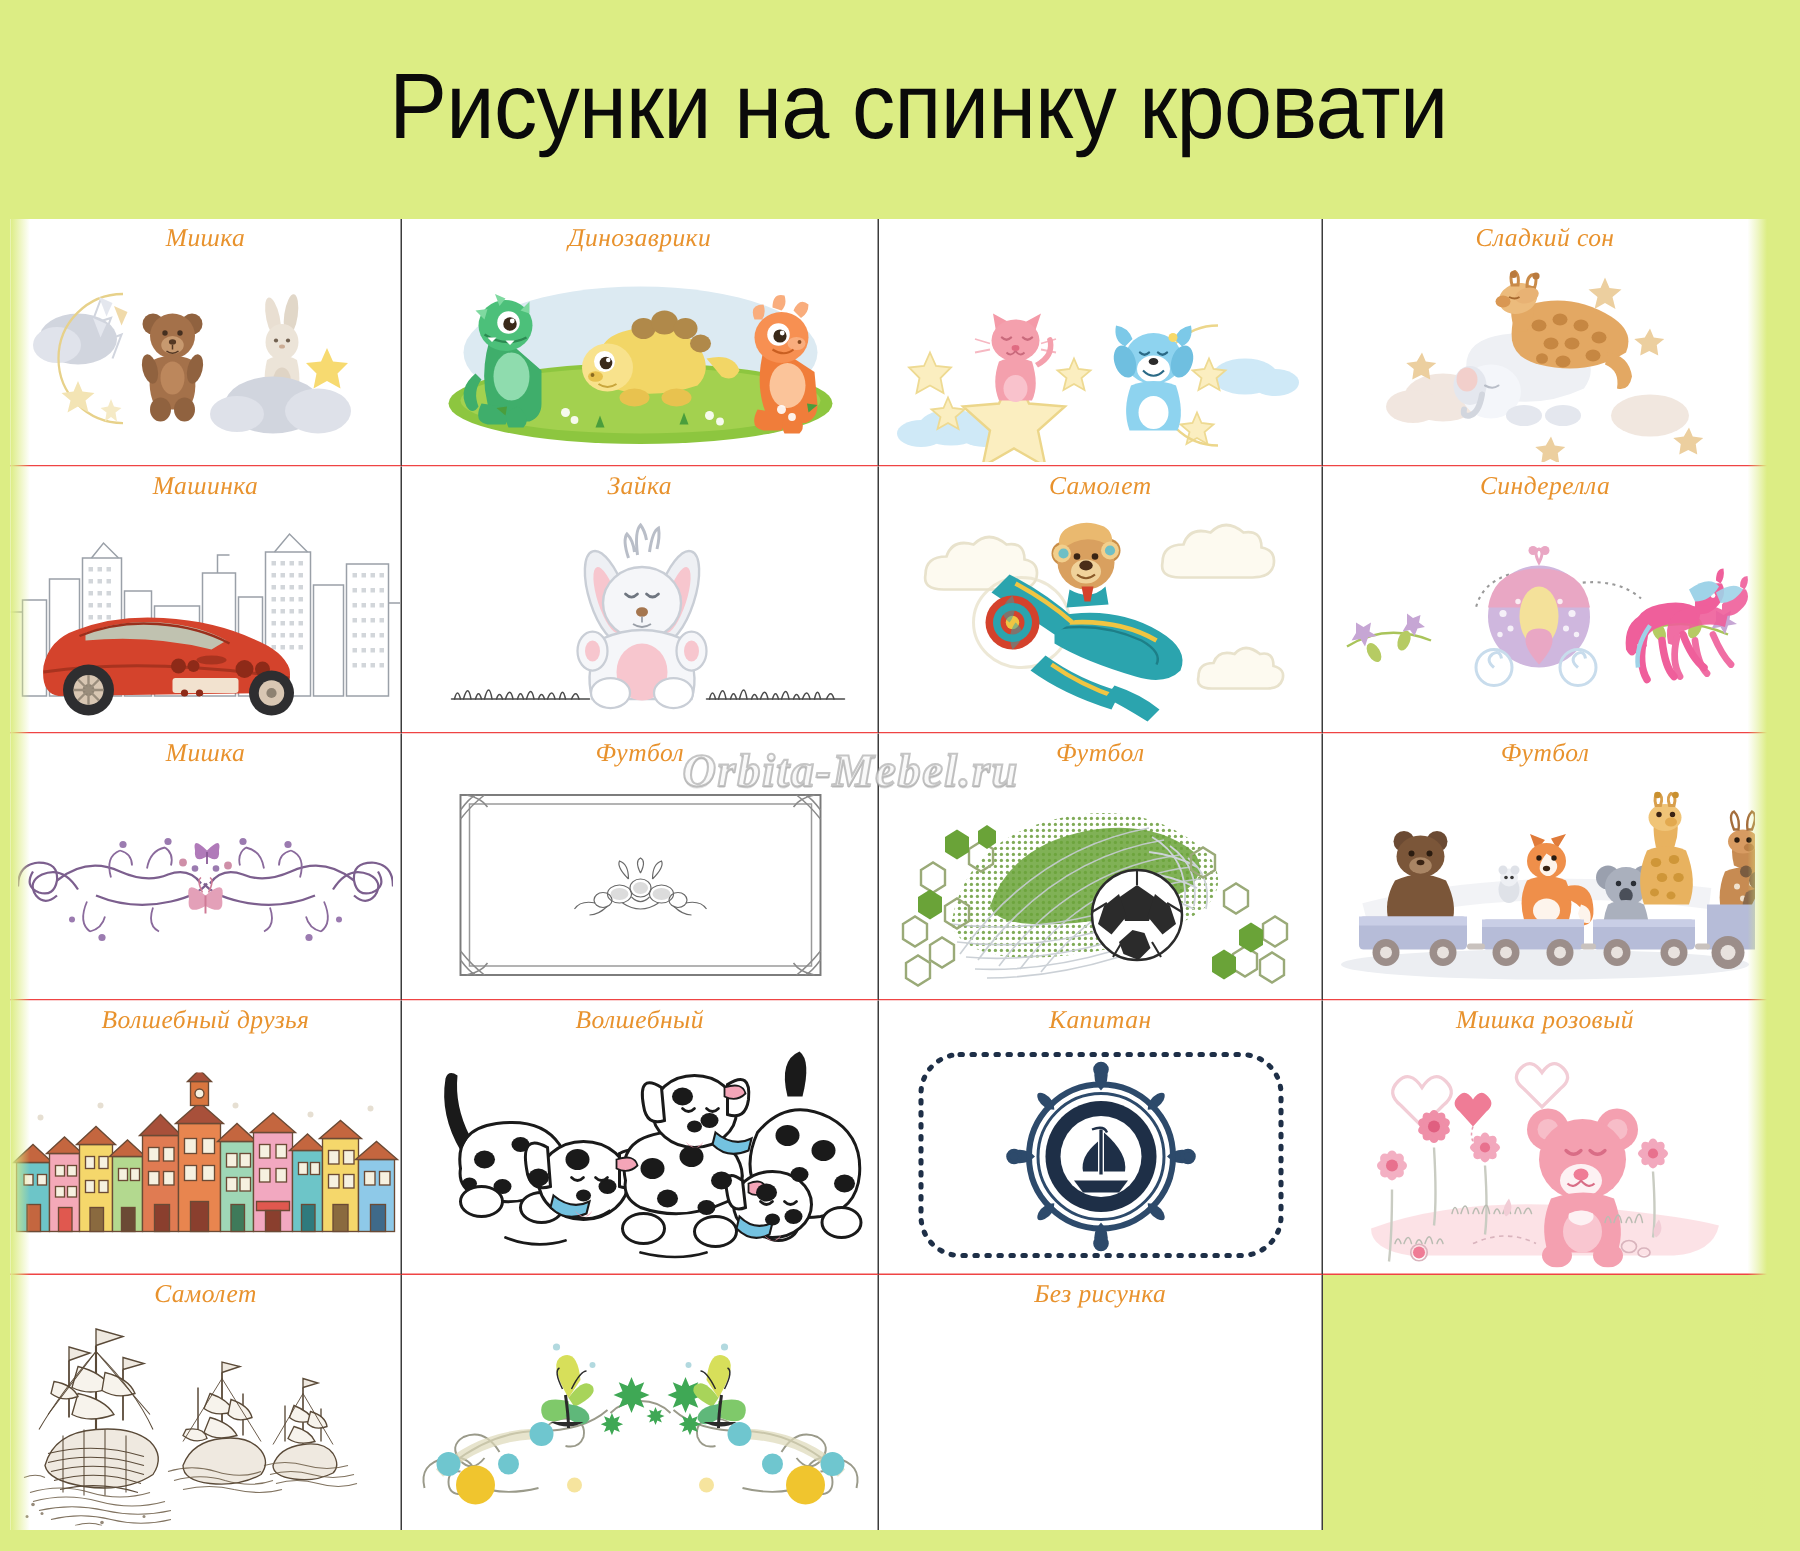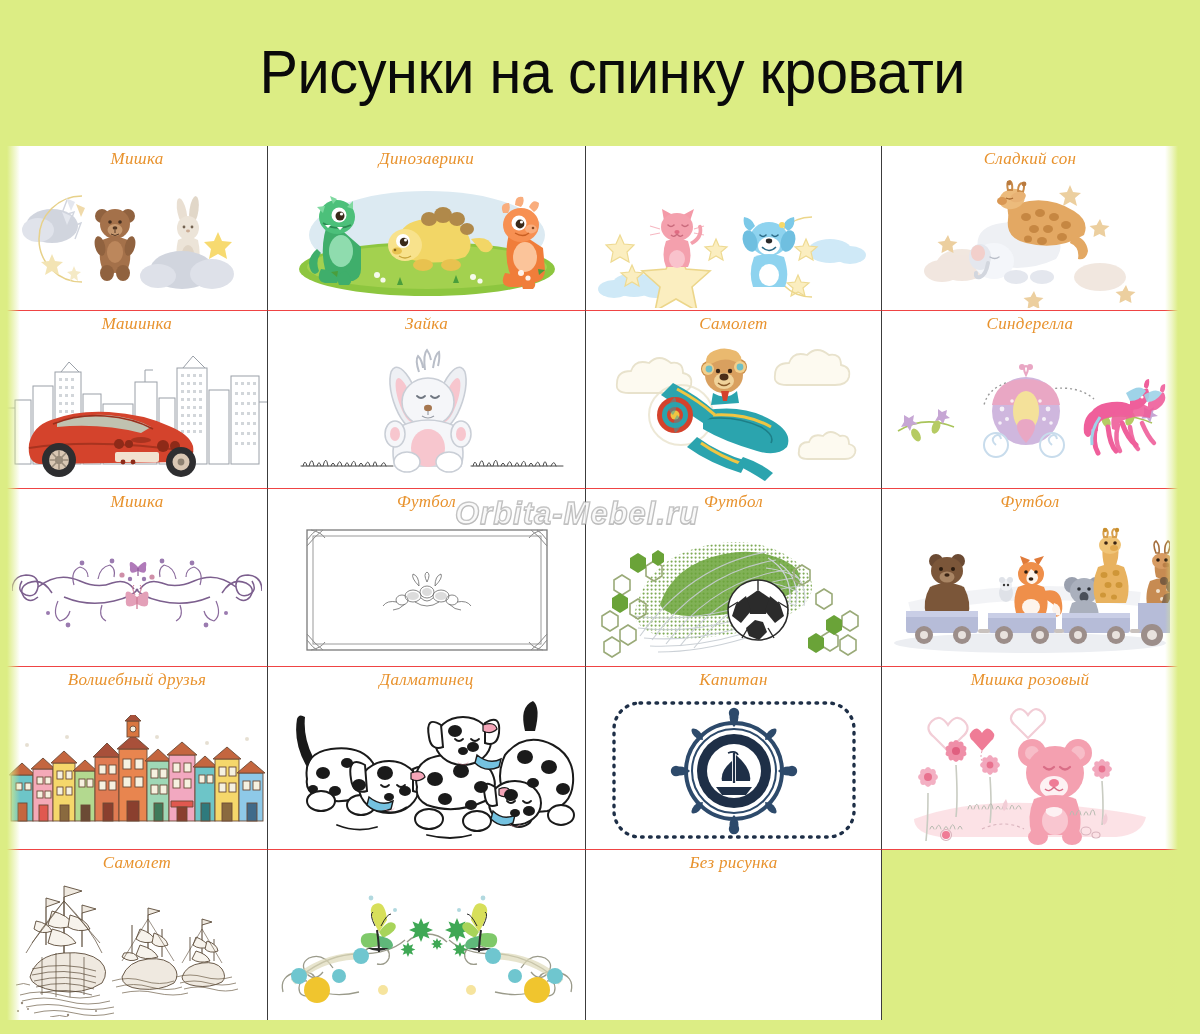--- a/index.html
+++ b/index.html
@@ -78,21 +78,21 @@
   #right-fade {
     position: absolute; left: 1165px; top: 146px;
     width: 13px; height: 874px;
     background: linear-gradient(to left, #dced84 0%, rgba(220,236,132,0.5) 45%, rgba(255,255,255,0) 100%);
     pointer-events: none; z-index: 20;
   }
   
   #watermark {
     position: absolute;
     left: 455px; top: 496px;
-    font-family: Liberation Sans, sans-serif;
+    font-family: Liberation Serif, serif;
     font-style: italic;
     font-weight: bold;
     font-size: 31px;
     letter-spacing: 1px;
     color: rgba(255,255,255,0.82);
     -webkit-text-stroke: 1.4px rgba(150,150,150,0.55);
     text-shadow: 0 1px 0 rgba(120,120,120,0.25);
     white-space: nowrap;
     z-index: 30;
     pointer-events: none;
@@ -1008,21 +1008,21 @@
               <circle cx="60" cy="22" r="2"></circle>
               <circle cx="150" cy="22" r="2"></circle>
             <circle cx="200" cy="28" r="2"></circle>
               <circle cx="240" cy="24" r="2"></circle>
           </g>
         </svg>
       </div>
     </div>
 
     <div class="cell">
-      <div class="cell-label">Далматинец</div>
+      <div class="cell-label">Волшебный</div>
       <div class="art">
         <svg viewBox="0 0 300 150" width="300" height="150">
           <g fill="#ffffff" stroke="#1a1a1a" stroke-width="2">
 
             <path d="M30 84 q-4 -26 24 -30 q30 -4 42 14 q10 18 -4 30 q-26 14 -52 4 q-12 -6 -10 -18z"></path>
             <path d="M30 72 q-14 -24 -10 -48 q2 -6 8 -2 q-2 20 8 40z" fill="#1a1a1a" stroke="none"></path>
             <ellipse cx="44" cy="106" rx="14" ry="10"></ellipse>
             <ellipse cx="84" cy="110" rx="14" ry="10"></ellipse>
 
             <ellipse cx="112" cy="92" rx="30" ry="26"></ellipse>

